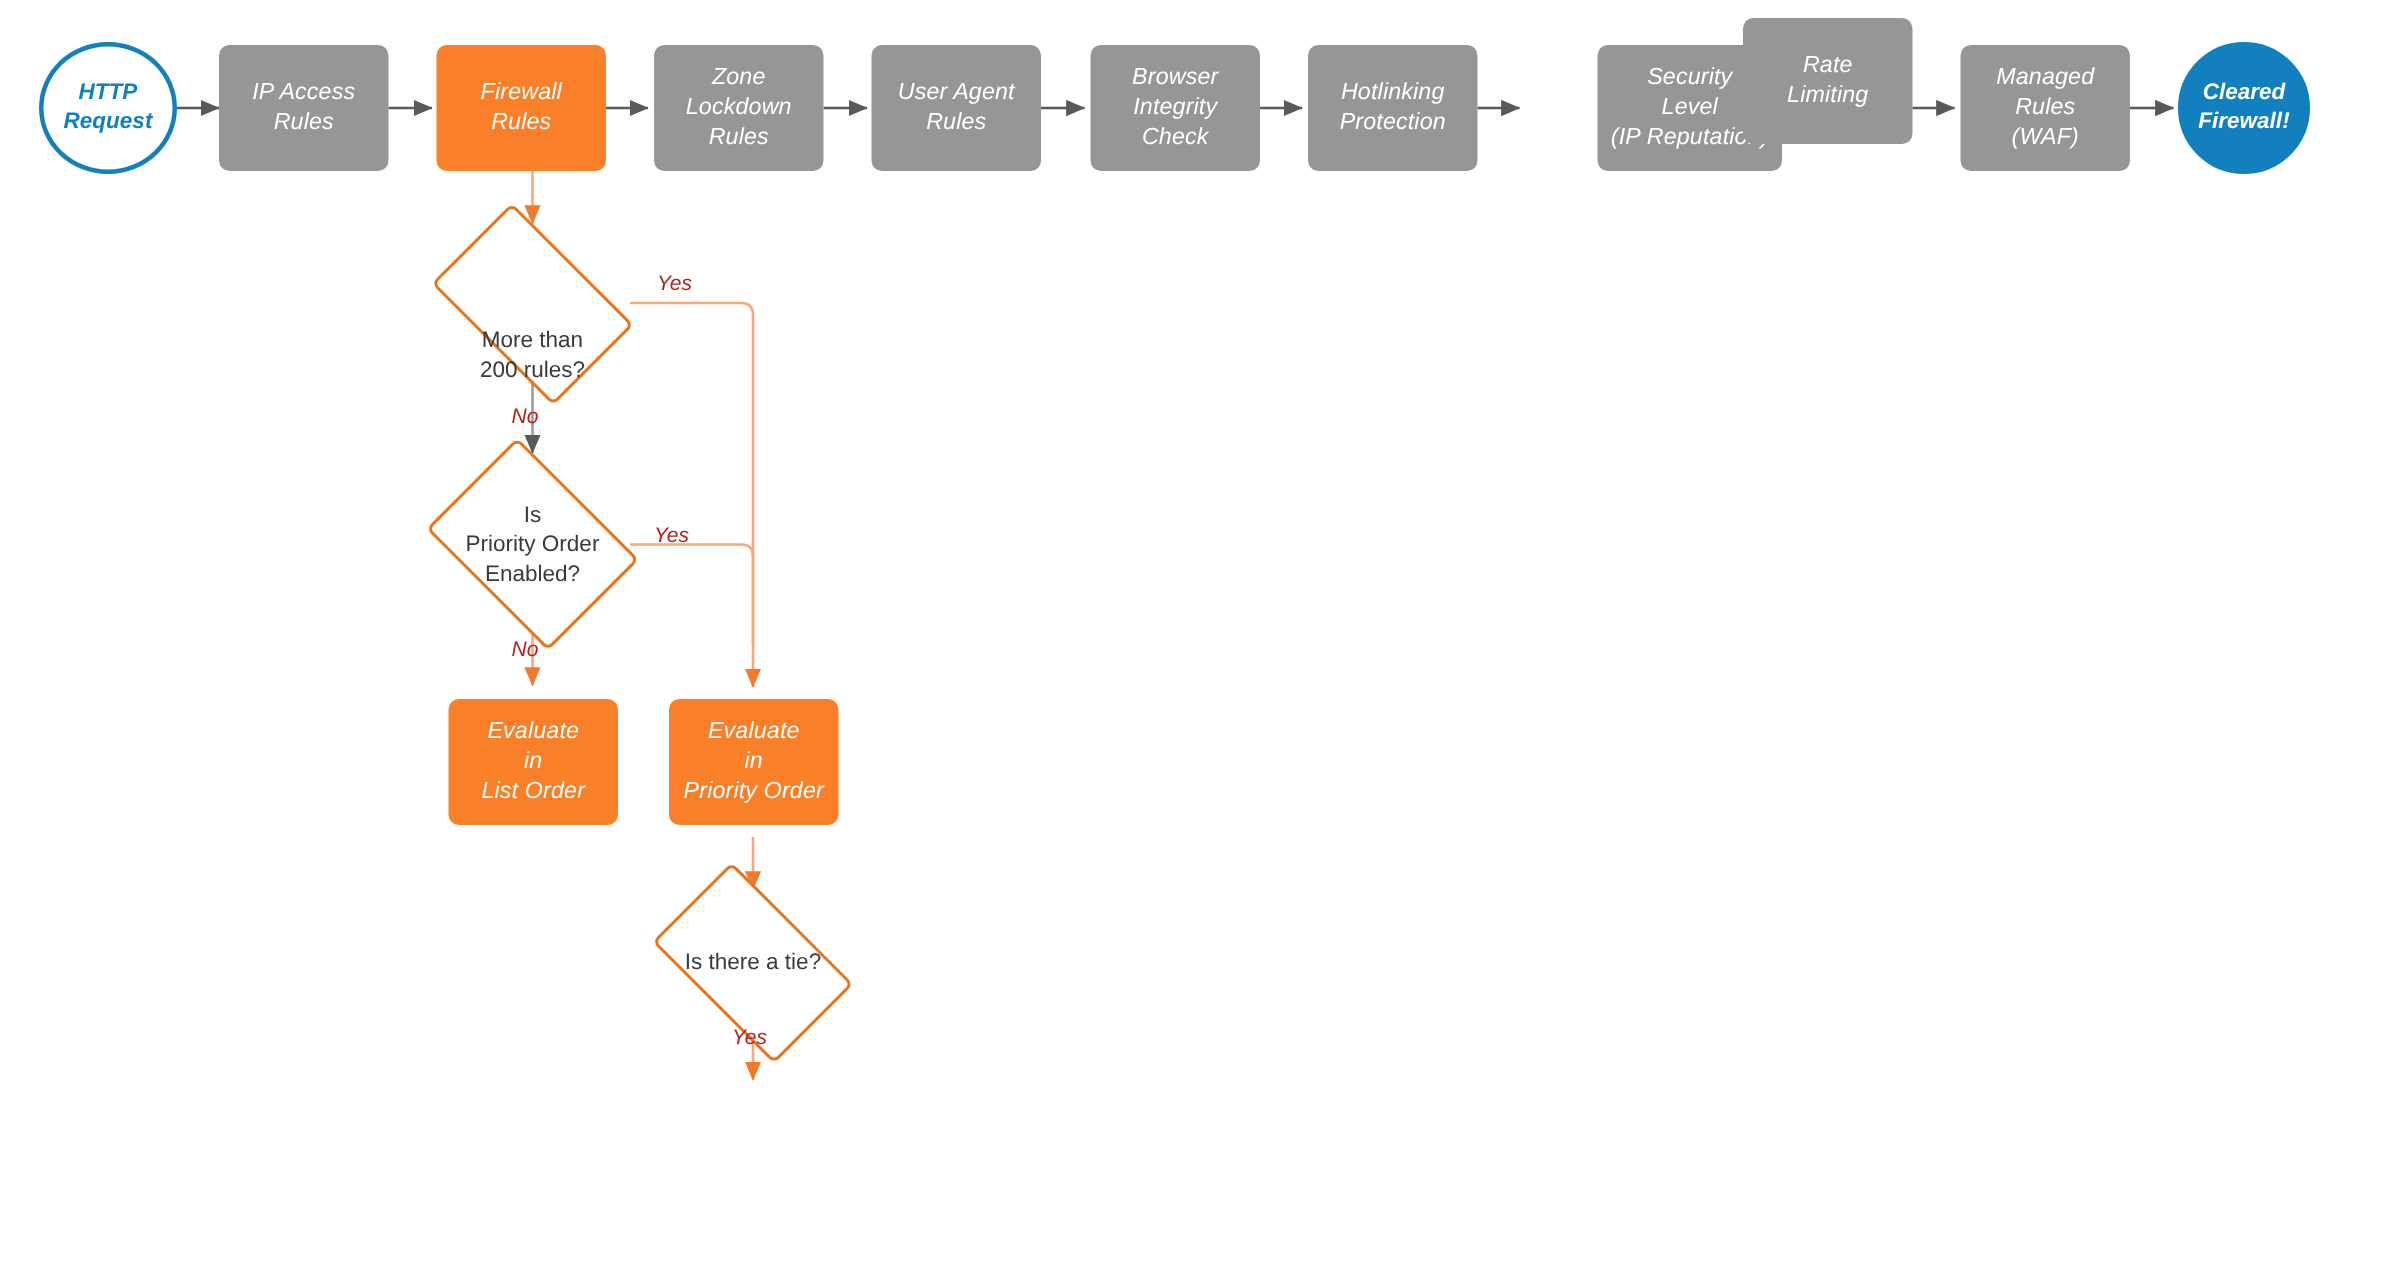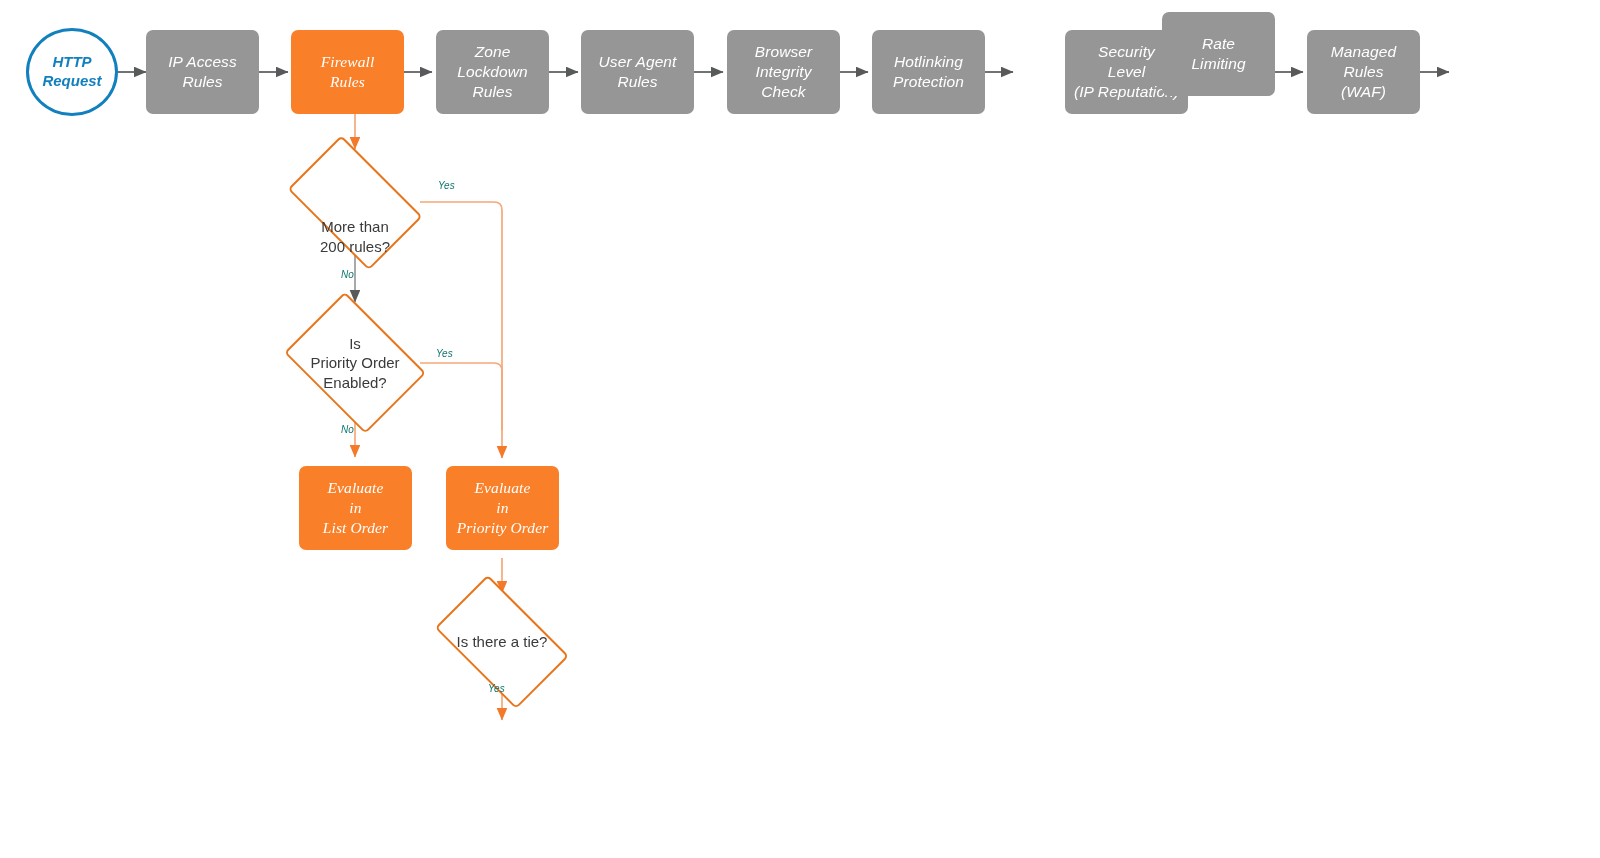--- a/index.html
+++ b/index.html
@@ -41,21 +41,21 @@
   .box {
     border-radius: 7px;
     color: #ffffff;
     font-style: italic;
     font-size: 15.5px;
     line-height: 1.28;
     letter-spacing: 0.1px;
     padding: 4px 6px;
   }
   .box.gray   { background: #969696; }
-  .box.orange { background: #F97F28; font-family: Liberation Serif, serif; }
+  .box.orange { background: #F97F28; }
 
   
   .circle {
     border-radius: 50%;
     font-weight: bold;
     font-style: italic;
     font-size: 15px;
     line-height: 1.25;
   }
   .circle.start {
@@ -91,23 +91,23 @@
     color: #3A3A3A;
     font-size: 15px;
     line-height: 1.3;
     font-style: normal;
     white-space: pre-line;
   }
 
   
   .edge-label {
     position: absolute;
-    font-size: 10px;
+    font-size: 14px;
     font-style: italic;
-    color: #0f766e;
+    color: #b91c1c;
     white-space: nowrap;
   }
 
   .multiline { white-space: pre-line; }
 </style>
 </head>
 <body>
 
 <div id="canvas">
 
@@ -196,20 +196,24 @@
     <span>Rate
 Limiting</span>
   </div>
 
   <div class="node box gray multiline" style="left:1307px; top:30px; width:113px; height:84px;">
     <span>Managed
 Rules
 (WAF)</span>
   </div>
 
+  <div class="node circle end multiline" style="left:1452px; top:28px; width:88px; height:88px;">
+    <span>Cleared
+Firewall!</span>
+  </div>
 
   <div class="node diamond" style="left:275px; top:150px; width:160px; height:106px;align-items:flex-end;">
     <span class="dshape"></span>
     <span class="dlabel">More than
 200 rules?</span>
   </div>
 
   <div class="node diamond" style="left:275px; top:303px; width:160px; height:120px;">
     <span class="dshape"></span>
     <span class="dlabel">Is

